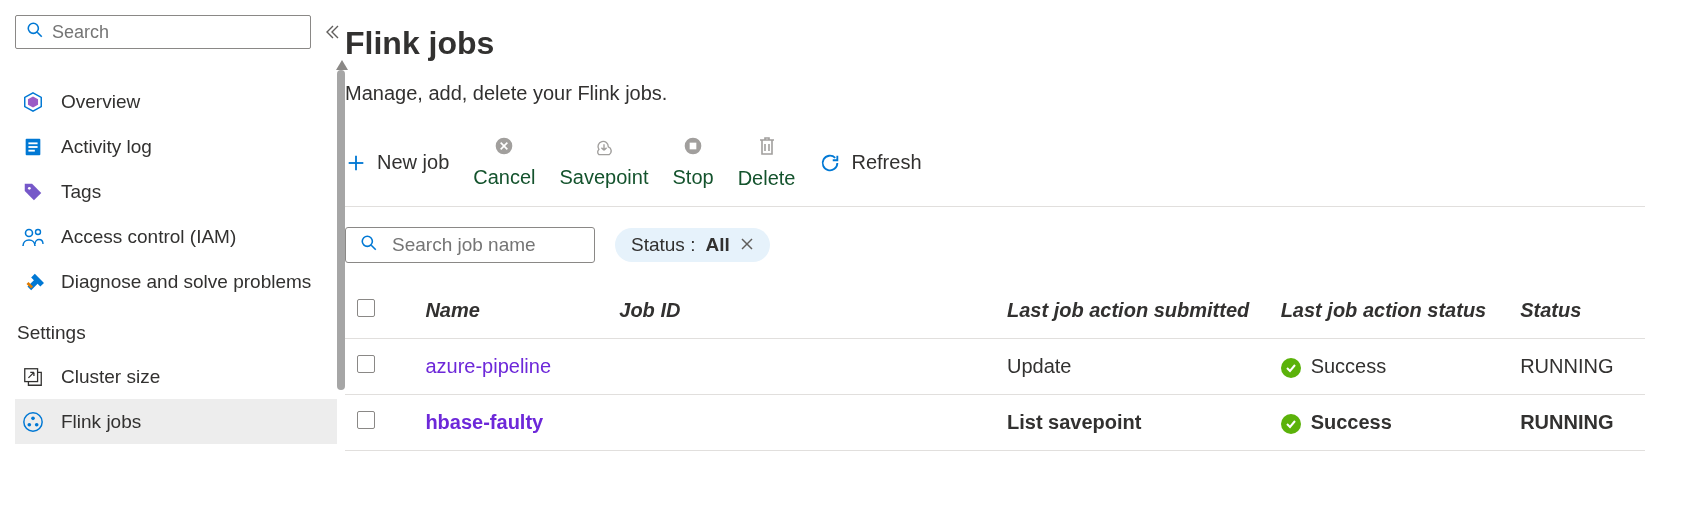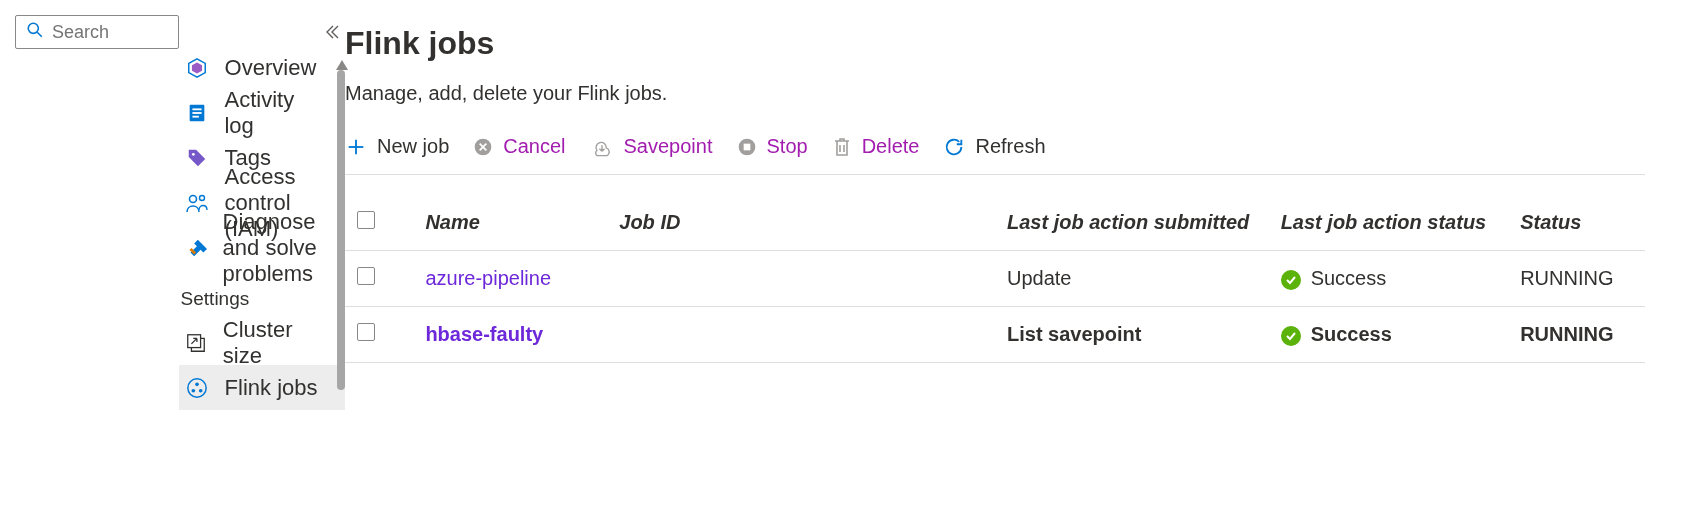--- a/index.html
+++ b/index.html
@@ -1,40 +1,40 @@
 <!DOCTYPE html>
 <html><head>
 <meta charset="utf-8">
 <style>
   * { box-sizing: border-box; margin: 0; padding: 0; font-family: "Segoe UI", -apple-system, sans-serif; }
   body { display:flex; background:#fff; color:#323130; width:1698px; height:517px; overflow:hidden; }
 
   
-  .sidebar { width:345px; padding:15px 0 0 15px; display:flex; flex-direction:row; position:relative; }
+  .sidebar { width:345px; padding:15px 0 0 15px; display:flex; flex-direction:column; position:relative; }
   .search-wrap { display:flex; align-items:center; border:1px solid #8a8886; border-radius:2px; height:34px; width:296px; padding:0 10px; }
   .search-wrap svg { margin-right:8px; flex-shrink:0; }
   .search-wrap input { border:none; outline:none; font-size:18px; width:100%; color:#605e5c; background:transparent; }
   .collapse-btn { position:absolute; left:324px; top:24px; cursor:pointer; }
   .scroll-indicator { position:absolute; left:337px; top:70px; width:8px; height:320px; background:#a6a6a6; border-radius:4px; }
   .scroll-arrow-up { position:absolute; left:336px; top:56px; }
 
   .nav-list { margin-top:30px; width:322px; }
-  .nav-item { display:flex; align-items:center; height:45px; padding:0 16px 0 6px; cursor:pointer; font-size:22px; }
+  .nav-item { display:flex; align-items:center; height:45px; padding:0 16px 0 6px; cursor:pointer; font-size:19px; }
   .nav-item .icon { width:24px; height:24px; display:flex; align-items:center; justify-content:center; margin-right:16px; }
   .nav-item.selected { background:#ededed; }
   .section-header { font-size:19px; font-weight:400; padding:18px 0 10px 2px; }
 
   
   .main { flex:1; padding:25px 0 0 0; }
   .page-title { font-size:32px; font-weight:600; }
   .page-sub { font-size:20px; margin-top:20px; color:#323130; }
 
   .toolbar { display:flex; align-items:center; gap:24px; margin-top:30px; border-bottom:1px solid #e1dfdd; padding-bottom:16px; width:1300px; }
   .tbtn { display:flex; align-items:center; gap:10px; font-size:20px; cursor:pointer; }
-  .tbtn.disabled { color:#a21caf; cursor:default; }
+  .tbtn.disabled { color:#14532d; cursor:default;flex-direction:column; }
   .tbtn .icon { display:flex; align-items:center; justify-content:center; }
 
   .filter-row { display:flex; align-items:center; gap:20px; margin-top:20px; }
   .job-search { display:flex; align-items:center; border:1px solid #8a8886; border-radius:3px; height:36px; width:250px; padding:0 14px; }
   .job-search svg { margin-right:14px; }
   .job-search input { border:none; outline:none; font-size:19px; width:100%; color:#605e5c; background:transparent; }
   .pill { display:flex; align-items:center; gap:10px; background:#e6f2fb; border-radius:18px; padding:6px 16px; font-size:19px; }
   .pill .bold { font-weight:700; }
   .pill .close { cursor:pointer; color:#605e5c; }
 
@@ -211,20 +211,41 @@
       <span class="icon">
         <svg width="22" height="22" viewBox="0 0 24 24">
             <path d="M20 12a8 8 0 1 1-2.34-5.66" fill="none" stroke="#0078d4" stroke-width="2"></path>
             <path d="M20 4v5h-5" fill="none" stroke="#0078d4" stroke-width="2"></path>
           </svg>
       </span>
       <span>Refresh</span>
     </div>
   </div>
 
+  <div class="filter-row">
+    <div class="job-search">
+      <span>
+        <svg width="18" height="18" viewBox="0 0 16 16" fill="none">
+            <circle cx="6.5" cy="6.5" r="4.5" stroke="#0078d4" stroke-width="1.4"></circle>
+            <line x1="10" y1="10" x2="14" y2="14" stroke="#0078d4" stroke-width="1.4"></line>
+          </svg>
+      </span>
+      <input type="text" placeholder="Search job name" style="">
+    </div>
+    <div class="pill">
+      <span>Status : </span>
+      <span class="bold">All</span>
+      <span class="close">
+        <svg width="14" height="14" viewBox="0 0 14 14">
+            <line x1="2" y1="2" x2="12" y2="12" stroke="#605e5c" stroke-width="1.5"></line>
+            <line x1="12" y1="2" x2="2" y2="12" stroke="#605e5c" stroke-width="1.5"></line>
+          </svg>
+      </span>
+    </div>
+  </div>
 
   <table>
     <colgroup>
       <col class="col-chk">
         <col class="col-name">
         <col class="col-jobid">
         <col class="col-lja">
         <col class="col-ljs">
         <col class="col-stat">
     </colgroup>

